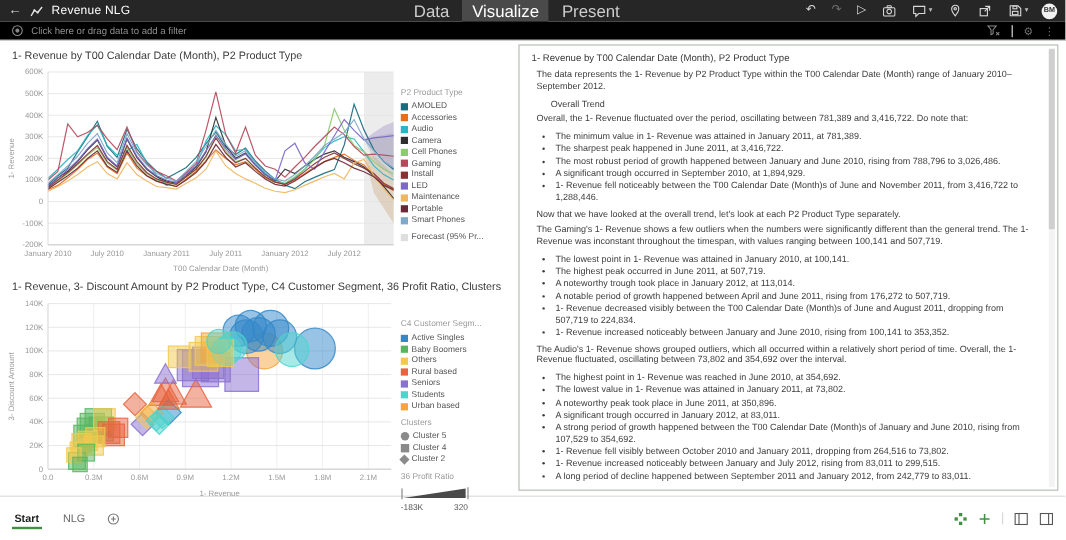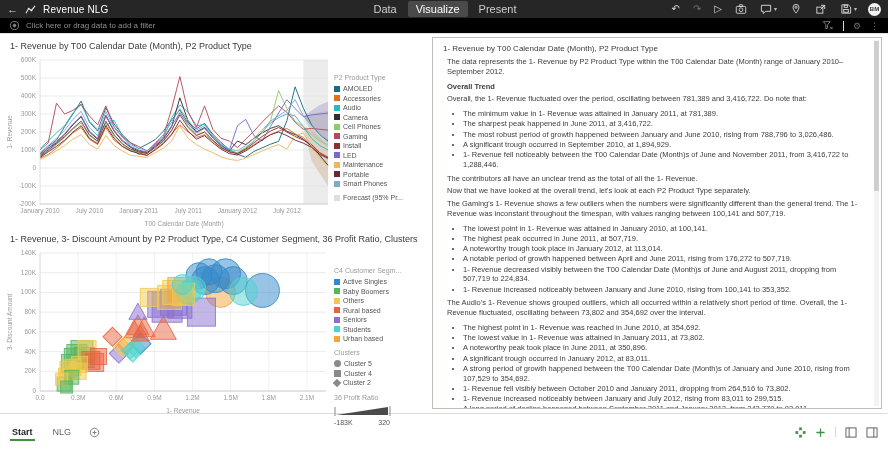--- a/index.html
+++ b/index.html
@@ -5,21 +5,21 @@
 *{margin:0;padding:0;box-sizing:border-box}
 html,body{width:888px;height:450px;overflow:hidden;background:#fff;font-family:"Liberation Sans",sans-serif}
 .app{display:flex;flex-direction:column;width:888px;height:450px}
 
 
 .topbar{height:18px;background:#262626;display:flex;align-items:center;color:#e6e6e6;flex:none;padding:0 7px;gap:7px}
 .tb-back{font-size:11px;color:#dcdcdc;line-height:1;cursor:pointer}
 .tb-logo{display:flex;align-items:center}
 .tb-title{font-size:10px;color:#fff;letter-spacing:.2px}
 .vtabs{display:flex;gap:3px;margin-left:auto;align-items:center}
-.vtab{font-size:11px;padding:2px 8px;color:#cdcdcd;border-radius:2px;cursor:pointer}
+.vtab{font-size:14px;padding:2px 8px;color:#cdcdcd;border-radius:2px;cursor:pointer}
 .vtab.active{background:#4a4a4a;color:#fff}
 .tb-icons{display:flex;align-items:center;gap:13px;margin-left:140px;margin-right:4px}
 .ticon{display:flex;align-items:center;color:#d9d9d9;font-size:10px;line-height:1;cursor:pointer}
 .ticon.dim{color:#6f6f6f}
 .ticon svg{stroke:#d9d9d9;fill:none;stroke-width:1}
 .caret{font-size:6px;color:#bdbdbd;margin-left:2px}
 .avatar{width:13px;height:13px;border-radius:50%;background:#f2f2f2;color:#333;font-size:6px;font-weight:bold;display:flex;align-items:center;justify-content:center;cursor:pointer;flex:none}
 
 
 .filterbar{height:16px;background:#000000;border-bottom:1px solid #e4e4e4;display:flex;align-items:center;padding:0 9px;gap:6px;flex:none}
@@ -42,21 +42,21 @@
 .gl.circle{border-radius:50%}
 .gl.diamond{width:6px;height:6px;transform:rotate(45deg)}
 .sizeleg{margin-top:8px}
 .sizelbls{display:flex;justify-content:space-between;width:56px;font-size:7px;color:#555;margin-top:1px}
 
 
 .nlg{flex:1;border:1px solid #b7bfb7;position:relative;padding:6px 16px 4px 10px;overflow:hidden;min-width:0}
 .nlg-title{font-size:8px;color:#3a3a3a;margin-bottom:4px}
 .nlg-body{font-size:7.5px;color:#3d3d3d;line-height:1.3;padding-left:4px}
 .nlg-body p{margin:3px 0}
-.nlg-body p.h{font-weight:bold;margin:5px 0 0}
+.nlg-body p.h{font-weight:normal;margin:5px 12px 0}
 .nlg-body ul{margin:5px 0 4px 16px}
 .nlg-body li{margin-bottom:.5px}
 .nscroll{position:absolute;right:2px;top:2px;bottom:2px;width:5px;background:#f3f3f3}
 .nthumb{position:absolute;top:1px;left:0;width:5px;height:150px;background:#cfcfcf;cursor:pointer}
 
 
 .footer{height:37px;border-top:1px solid #dcdcdc;display:flex;align-items:center;padding:0 10px;gap:16px;flex:none;background:#fff}
 .ptab{font-size:9px;color:#666;position:relative;padding:4px 2px;cursor:pointer}
 .ptab.active{color:#1f1f1f;font-weight:bold}
 .ptab.active::after{content:"";position:absolute;left:0;right:0;bottom:0;height:2px;background:#3f9142}
@@ -410,21 +410,20 @@
             <p>The data represents the 1- Revenue by P2 Product Type within the T00 Calendar Date (Month) range of January 2010–September 2012.</p>
             <p class="h">Overall Trend</p>
             <p>Overall, the 1- Revenue fluctuated over the period, oscillating between 781,389 and 3,416,722. Do note that:</p>
             <ul>
               <li>The minimum value in 1- Revenue was attained in January 2011, at 781,389.</li>
               <li>The sharpest peak happened in June 2011, at 3,416,722.</li>
               <li>The most robust period of growth happened between January and June 2010, rising from 788,796 to 3,026,486.</li>
               <li>A significant trough occurred in September 2010, at 1,894,929.</li>
               <li>1- Revenue fell noticeably between the T00 Calendar Date (Month)s of June and November 2011, from 3,416,722 to 1,288,446.</li>
             </ul>
-            <p>The contributors all have an unclear trend as the total of all the 1- Revenue.</p>
             <p>Now that we have looked at the overall trend, let's look at each P2 Product Type separately.</p>
             <p>The Gaming's 1- Revenue shows a few outliers when the numbers were significantly different than the general trend. The 1- Revenue was inconstant throughout the timespan, with values ranging between 100,141 and 507,719.</p>
             <ul>
               <li>The lowest point in 1- Revenue was attained in January 2010, at 100,141.</li>
               <li>The highest peak occurred in June 2011, at 507,719.</li>
               <li>A noteworthy trough took place in January 2012, at 113,014.</li>
               <li>A notable period of growth happened between April and June 2011, rising from 176,272 to 507,719.</li>
               <li>1- Revenue decreased visibly between the T00 Calendar Date (Month)s of June and August 2011, dropping from 507,719 to 224,834.</li>
               <li>1- Revenue increased noticeably between January and June 2010, rising from 100,141 to 353,352.</li>
             </ul>

